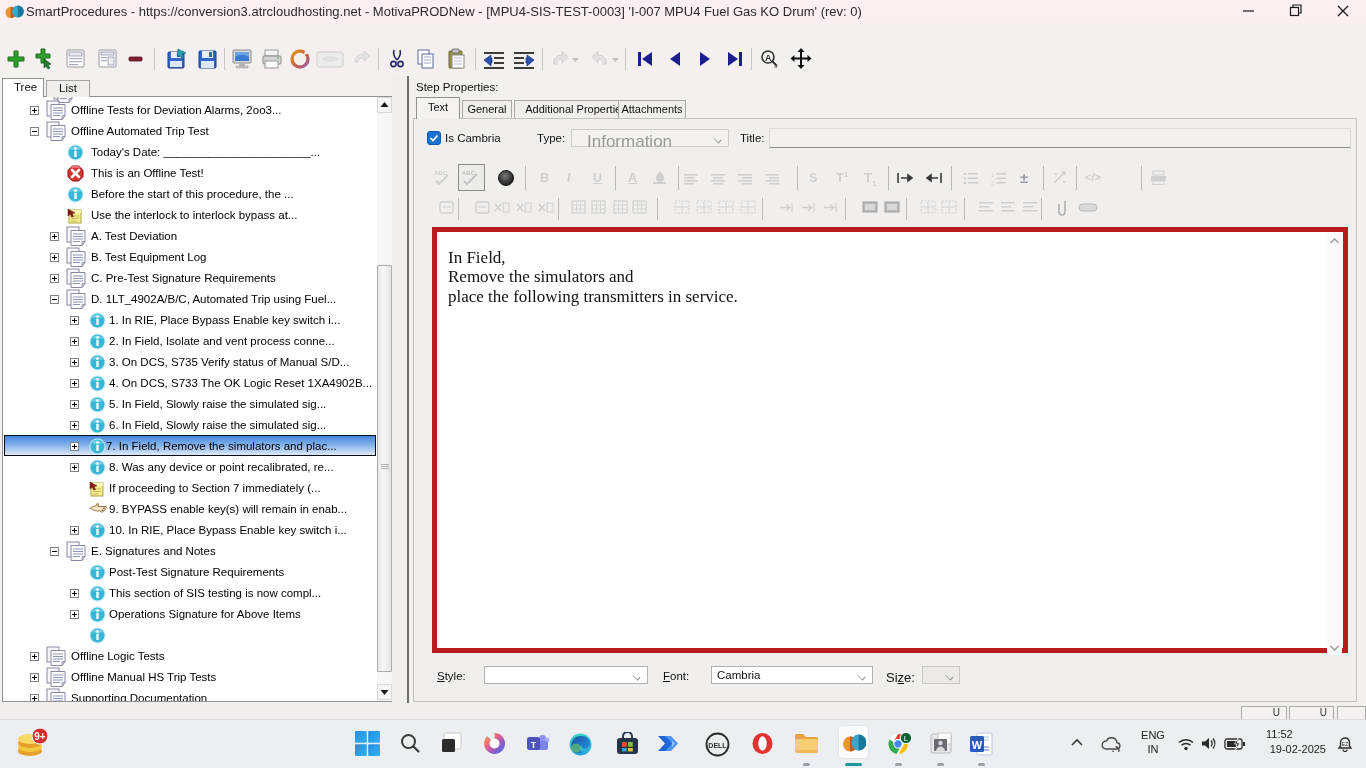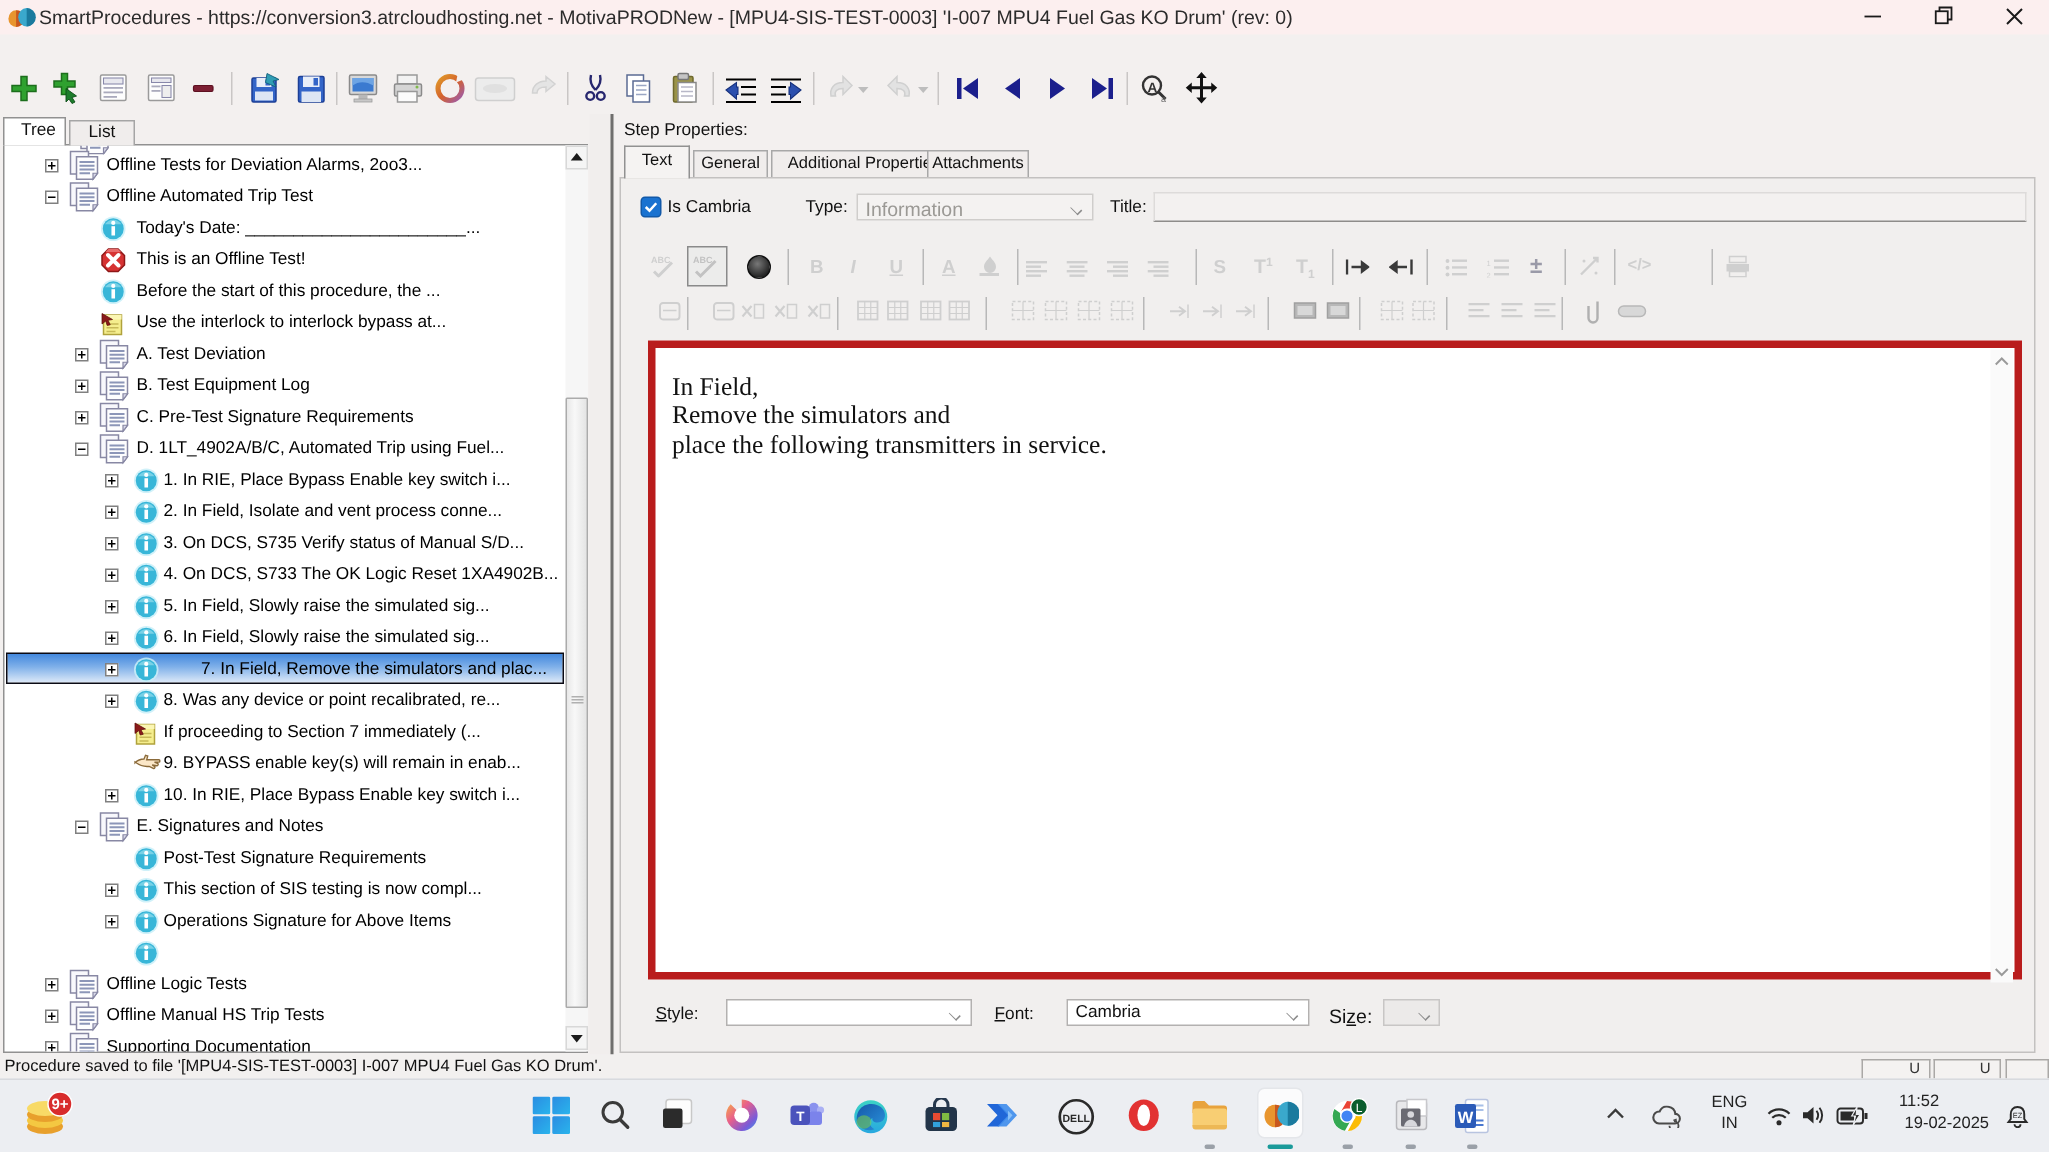--- a/index.html
+++ b/index.html
@@ -424,21 +424,21 @@
           <use href="#sym-info"></use>
         </svg>
         <span class="txt" style="left:106px;">6. In Field, Slowly raise the simulated sig...</span>
       </div>
 <div class="abs" style="left:1px;top:338px;width:372px;height:21px;background:linear-gradient(180deg,#4388dd 0%,#7fb0e9 45%,#dde9f8 100%);border:1px solid #0a0a14;"></div>
 <div class="trow" style="top:339px;">
         <span class="pm plus" style="left:67px;"></span>
         <svg class="abs" style="left:86px;top:2px" width="17" height="17">
           <use href="#sym-info"></use>
         </svg>
-        <span class="txt" style="left:103px;margin-left:28px;">7. In Field, Remove the simulators and plac...</span>
+        <span class="txt" style="left:103px;">7. In Field, Remove the simulators and plac...</span>
       </div>
 <div class="trow" style="top:360px;">
         <span class="pm plus" style="left:67px;"></span>
         <svg class="abs" style="left:86px;top:2px" width="17" height="17">
           <use href="#sym-info"></use>
         </svg>
         <span class="txt" style="left:106px;">8. Was any device or point recalibrated, re...</span>
       </div>
 <div class="trow" style="top:381px;">
         <svg class="abs" style="left:86px;top:2px" width="16" height="17">
@@ -538,21 +538,21 @@
   <div id="groupbox"></div>
   <div id="propsrow">
     <div class="abs" style="left:427px;top:131px;width:14px;height:14px;background:#1a72d0;border-radius:3px;border:1px solid #1259a8;">
       <svg width="12" height="12">
           <path d="M2.5 6l2.5 2.5L9.5 3.5" stroke="#fff" stroke-width="1.7" fill="none"></path>
         </svg>
       </div>
     <div class="abs" style="left:445px;top:132px;font-size:11.5px;color:#111;">Is Cambria</div>
     <div class="abs" style="left:537px;top:132px;font-size:11.5px;color:#111;">Type:</div>
     <div class="abs" style="left:571px;top:129px;width:158px;height:18px;background:#f4f2f1;border:1px solid #cfcdcb;">
-      <span style="position:absolute;left:5px;top:2px;font-size:13px;color:#9b9995;">Information</span>
+      <span style="position:absolute;left:15px;top:2px;font-size:17px;color:#9b9995;">Information</span>
       <span class="chev" style="right:6px;top:5px;"></span>
       </div>
     <div class="abs" style="left:740px;top:132px;font-size:11.5px;color:#111;">Title:</div>
     <div class="abs" style="left:769px;top:128px;width:582px;height:20px;background:#f3f1f0;border:1px solid #dddbda;border-bottom:1px solid #8e8c8a;"></div>
   </div>
   <div id="edbar">
       <div class="abs" style="left:434px;top:168px;font-size:13px;color:#cfcfcf;font-weight:bold;">
         <svg width="17" height="17">
           <text x="0" y="7" font-size="6" font-weight="bold" fill="#cfcfcf">ABC</text>
           <path d="M2 13l3 3 9-9" stroke="#cfcfcf" stroke-width="2" fill="none"></path>
@@ -782,21 +782,20 @@
 <div class="dd" style="left:711px;top:666px;width:162px;height:18px;">
         <span style="position:absolute;left:5px;top:2px;font-size:11.5px;color:#111;">Cambria</span>
         <span class="chev" style="right:6px;top:5px;"></span>
       </div>
 <div class="abs" style="left:886px;top:670px;font-size:13px;color:#111;">Si<u>z</u>e:</div>
 <div class="dd" style="left:922px;top:666px;width:38px;height:18px;background:#eceae9;border-color:#c8c6c5;">
         <span class="chev" style="right:5px;top:5px;"></span>
       </div>
 </div>
   <div id="statusbar">
-      <span style="position:absolute;left:3px;top:2px;">Procedure saved to file '[MPU4-SIS-TEST-0003] I-007 MPU4 Fuel Gas KO Drum'.</span>
 <div class="abs" style="left:1241px;top:3px;width:46px;height:13px;border:1px solid #aaa8a6;border-bottom:none;background:#f4f2f1;">
         <span style="position:absolute;right:6px;top:0px;font-size:10px;color:#333;">U</span>
       </div>
 <div class="abs" style="left:1289px;top:3px;width:45px;height:13px;border:1px solid #aaa8a6;border-bottom:none;background:#f4f2f1;">
         <span style="position:absolute;right:6px;top:0px;font-size:10px;color:#333;">U</span>
       </div>
 <div class="abs" style="left:1337px;top:3px;width:29px;height:13px;border:1px solid #aaa8a6;border-bottom:none;background:#f4f2f1;"></div>
     </div>
 </div>
 <div id="taskbar">

